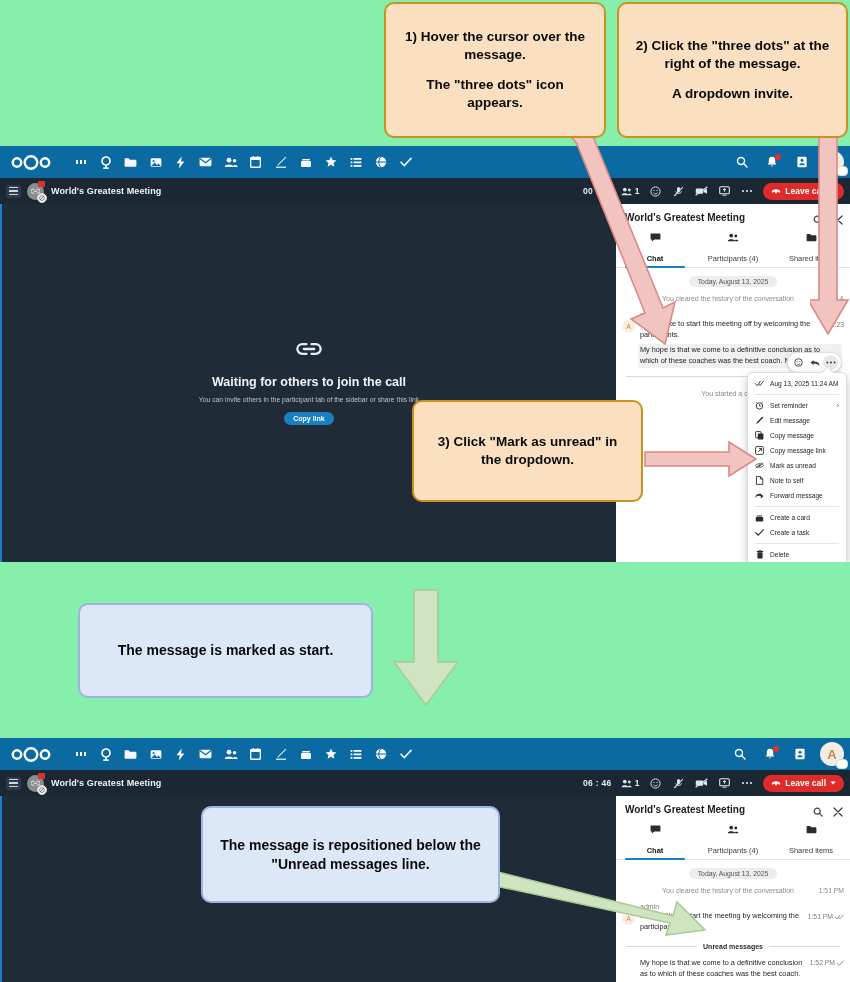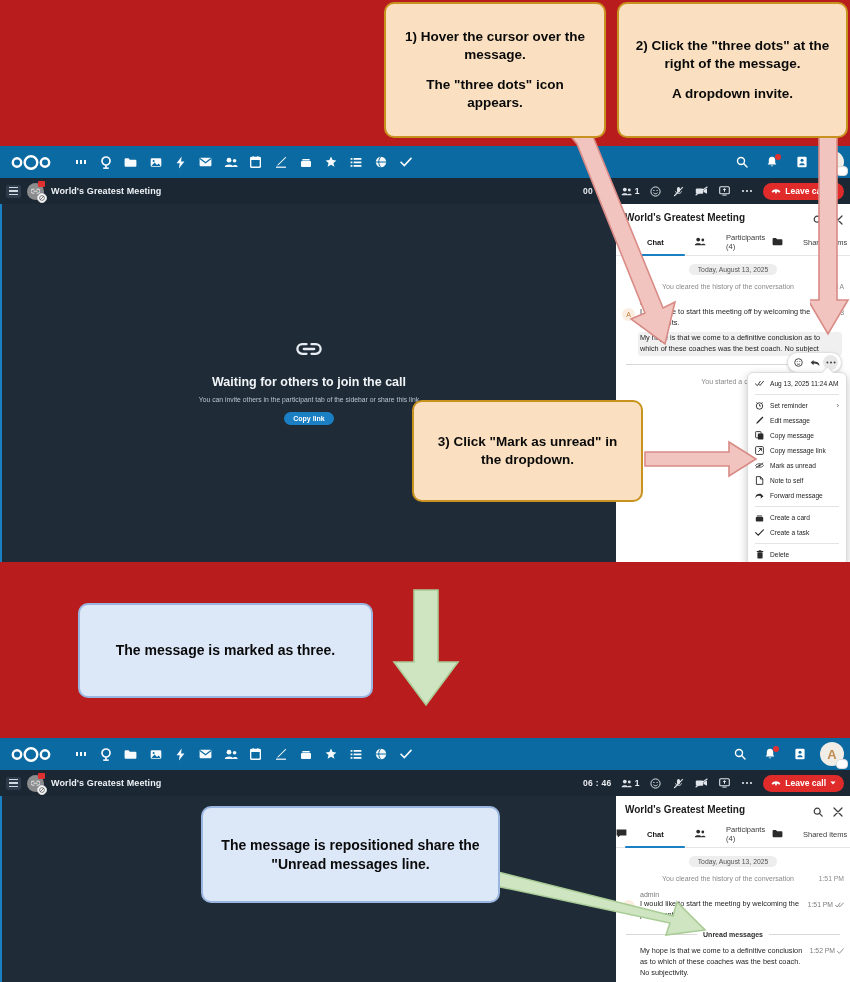--- a/index.html
+++ b/index.html
@@ -2,21 +2,21 @@
 <html><head>
 <meta charset="utf-8">
 <style>
   * { box-sizing: border-box; margin: 0; padding: 0; }
   html, body {
     width: 850px; height: 982px;
     background: #000000;
     font-family: "Liberation Sans", sans-serif;
     overflow: hidden;
   }
-  .page { position: relative; width: 850px; height: 982px; background:#b91c1c; }
+  .page { position: relative; width: 850px; height: 982px; background:#86efac; }
 
   
   .nc-window { position: absolute; left: 0; width: 850px; background:#fff; overflow:hidden; }
   .nc-topbar {
     height: 32px; background: #0b6aa2; display:flex; align-items:center;
     padding: 0 8px; position: relative;
   }
   .nc-logo { width: 46px; height: 22px; display:flex; align-items:center; justify-content:center; margin-right:14px;}
   .nc-logo svg { display:block; }
   .nc-appicons { display:flex; align-items:center; gap: 0px; }
@@ -70,21 +70,21 @@
   .waiting-title{ color:#f1f5f8; font-size:12.5px; font-weight:700; margin-bottom:7px;}
   .waiting-sub{ color:#b9c4ce; font-size:6.8px; margin-bottom:9px;}
   .copy-link-btn{ background:#1b7fc4;color:#fff;font-size:7px;font-weight:700;border-radius:10px;padding:3px 9px;}
 
   
   .chat-side { width:234px; background:#fff; position:relative; }
   .chat-head { display:flex; align-items:center; padding:8px 8px 6px 9px; position:relative;}
   .chat-head .t{font-size:10px;font-weight:700;color:#1b1b1b;}
   .chat-head .acts{position:absolute;right:7px;top:7px;display:flex;gap:10px;align-items:center;color:#3a3a3a;}
   .tabs{ display:flex; border-bottom:1px solid #e4e4e4; }
-  .tab{ flex:1; display:flex;flex-direction:row;align-items:center;gap:20px; padding:4px 0 4px;
+  .tab{ flex:1; display:flex;flex-direction:column;align-items:center;gap:10px; padding:4px 0 4px;
     font-size:7.5px; color:#3b3b3b; position:relative;}
   .tab.active{ color:#121212; font-weight:700;}
   .tab.active:after{content:"";position:absolute;left:12%;right:12%;bottom:-1px;height:2px;background:#1b7fc4;border-radius:2px;}
   .tab .ti{color:#2b2b2b;}
   .msgs{ padding:6px 0 0; }
   .datepill{ display:block; margin:2px auto 7px; background:#ededed; color:#555;
     font-size:6.8px; border-radius:9px; padding:2px 9px; width:max-content;}
   .sysmsg{ text-align:center; color:#8a8a8a; font-size:7px; line-height:1.45; padding:0 48px 0 38px; position:relative;}
   .sysmsg .ts{ position:absolute; right:6px; top:0; color:#8a8a8a; font-size:6.8px;}
   .msgrow{ display:flex; padding:7px 6px 0 6px; position:relative;}
@@ -597,21 +597,21 @@
     </g>
   </svg>
 
   <svg class="arrow-svg" style="left:643px; top:440px;" width="115" height="38" viewBox="0 0 115 38">
     <g fill="#f2c4c0" stroke="#d98b85" stroke-width="1.6">
       <path d="M2 12 L86 12 L86 2 L113 19 L86 36 L86 26 L2 26 Z"></path>
     </g>
   </svg>
 
   <div class="callout blue" style="left:78px; top:603px; width:295px; height:95px; font-size:14px;">
-    <p>The message is marked as three.</p>
+    <p>The message is marked as start.</p>
   </div>
 
   <svg class="arrow-svg" style="left:390px; top:588px;" width="72" height="120" viewBox="0 0 72 120">
     <g fill="#cfe5c2" stroke="#a9cc96" stroke-width="1.6">
       <path d="M24 2 L48 2 L48 74 L68 74 L36 117 L4 74 L24 74 Z"></path>
     </g>
   </svg>
 
   <div class="nc-window" style="top:738px; height:244px;">
 
@@ -900,21 +900,21 @@
                   <path d="M0.5 3.4 L2.4 5.3 L6.4 0.8" fill="none" stroke="#7a7a7a" stroke-width="0.85" stroke-linecap="round"></path>
                 </svg>
             </span>
           </div>
         </div>
       </div>
     </div>
   </div>
 
   <div class="callout blue" style="left:201px; top:806px; width:299px; height:97px; font-size:14px;">
-    <p>The message is repositioned share the "Unread messages line.</p>
+    <p>The message is repositioned below the "Unread messages line.</p>
   </div>
 
   <svg class="arrow-svg" style="left:495px; top:862px;" width="230" height="80" viewBox="0 0 230 80">
     <g fill="#cfe5c2" stroke="#a9cc96" stroke-width="1.6">
       <path d="M3 10 L178 54 L182 40 L210 68 L171 73 L175 61 L1 24 Z"></path>
     </g>
   </svg>
 
 </div>
 

